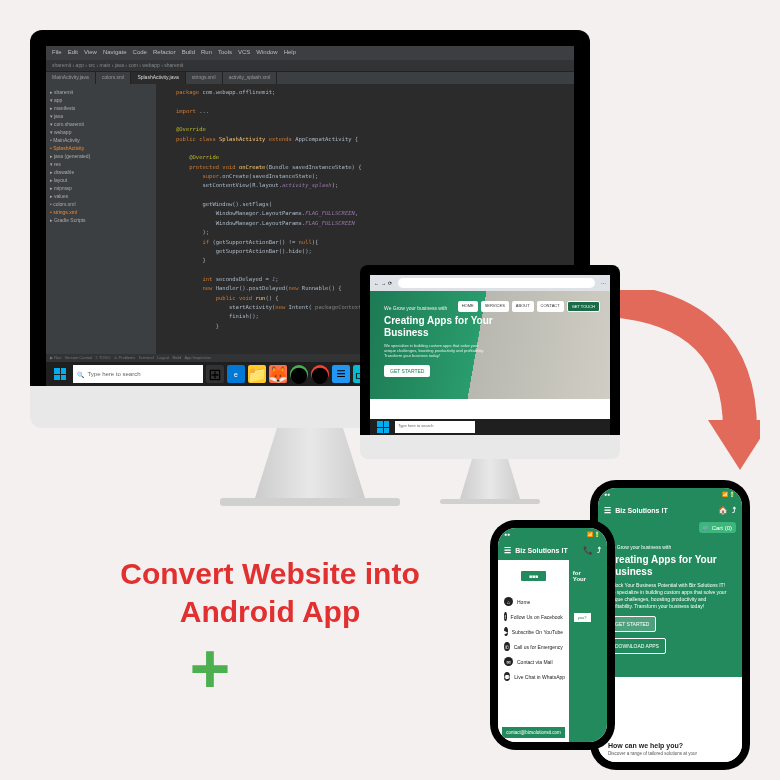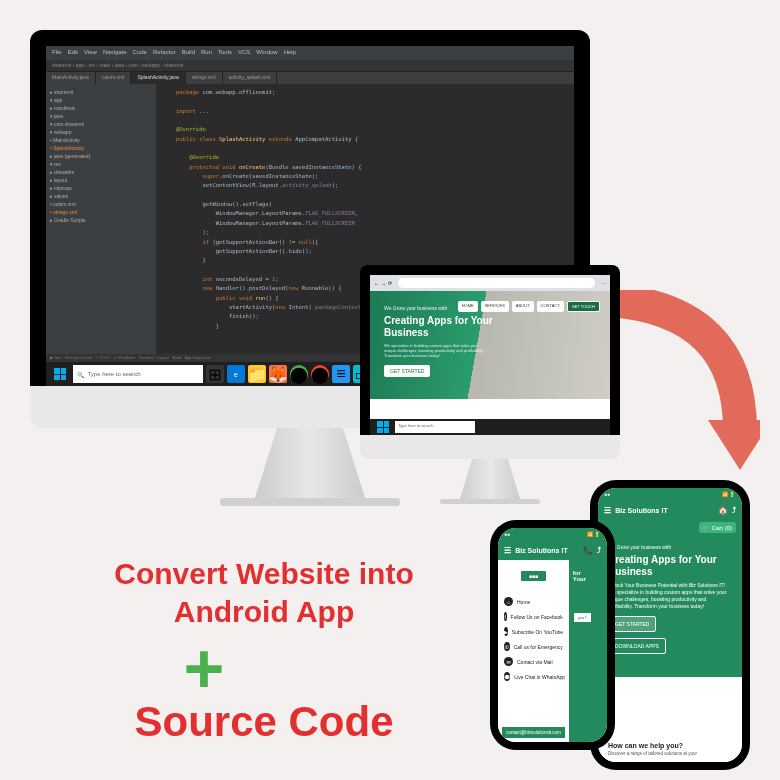--- a/index.html
+++ b/index.html
@@ -414,21 +414,21 @@
     padding: 2px 4px;
     font-size: 4px;
     margin-top: 30px;
     border: 1px solid #238a5d;
   }
 
   
   .headline {
     position: absolute;
     top: 555px;
-    left: 54px;
+    left: 60px;
     width: 420px;
     text-align: center;
   }
   .headline-main {
     font-family: 'Arial Black', Arial, sans-serif;
     font-weight: 900;
     color: #e22f2f;
     font-size: 30px;
     line-height: 1.25;
   }
@@ -687,14 +687,13 @@
         <div style="font-weight:bold;font-size:6px">for<br>Your</div>
         <div class="chip">you?</div>
       </div>
     </div>
   </div>
 </div>
 
 <div class="headline">
   <div class="headline-main">Convert Website into Android App</div>
   <div class="plus">+</div>
-  <div class="headline-sub">Source Code</div>
 </div>
 
 </body></html>

